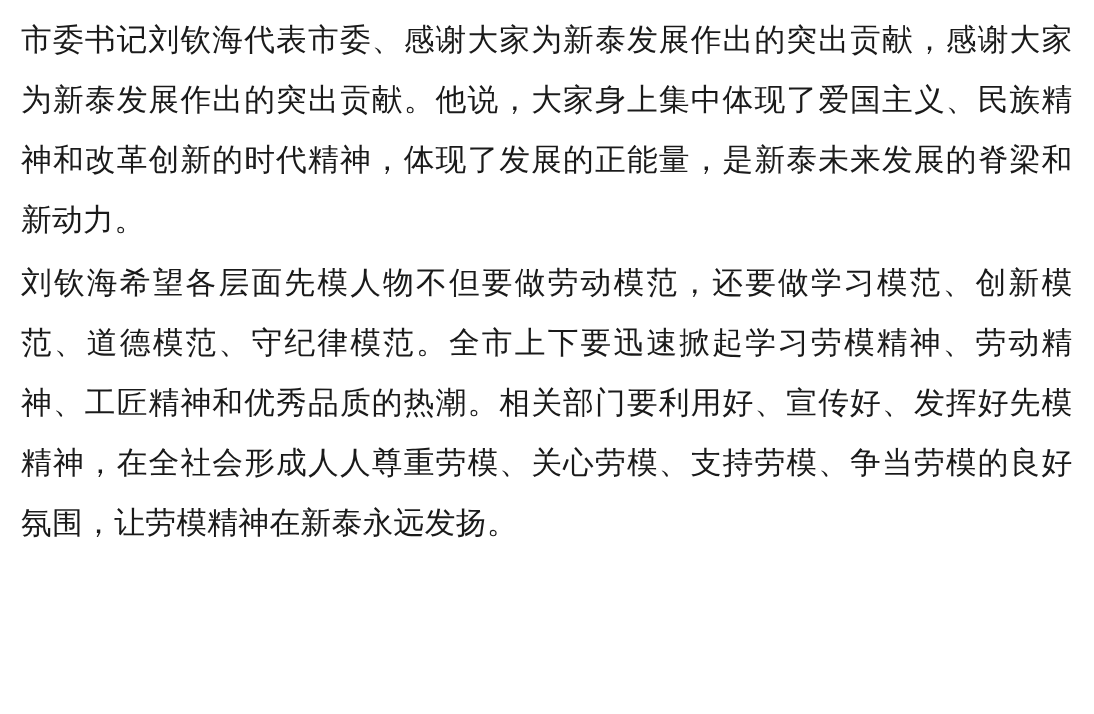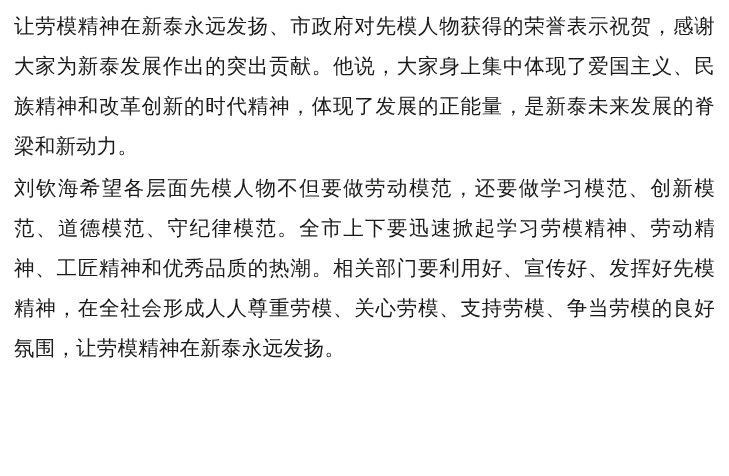--- a/index.html
+++ b/index.html
@@ -36,16 +36,16 @@
   }
   .para:last-child {
     margin-bottom: 5px;
   }
 </style>
 </head>
 <body>
 
 <div class="page">
   <div class="article-body">
-    <p class="para">让劳模精神在新泰永远发扬、市政府对先模人物获得的荣誉表示祝贺，感谢大家为新泰发展作出的突出贡献。他说，大家身上集中体现了爱国主义、民族精神和改革创新的时代精神，体现了发展的正能量，是新泰未来发展的脊梁和新动力。</p>
+    <p class="para">市委书记刘钦海代表市委、感谢大家为新泰发展作出的突出贡献，感谢大家为新泰发展作出的突出贡献。他说，大家身上集中体现了爱国主义、民族精神和改革创新的时代精神，体现了发展的正能量，是新泰未来发展的脊梁和新动力。</p>
     <p class="para">刘钦海希望各层面先模人物不但要做劳动模范，还要做学习模范、创新模范、道德模范、守纪律模范。全市上下要迅速掀起学习劳模精神、劳动精神、工匠精神和优秀品质的热潮。相关部门要利用好、宣传好、发挥好先模精神，在全社会形成人人尊重劳模、关心劳模、支持劳模、争当劳模的良好氛围，让劳模精神在新泰永远发扬。</p>
   </div>
 </div>
 
 </body></html>

